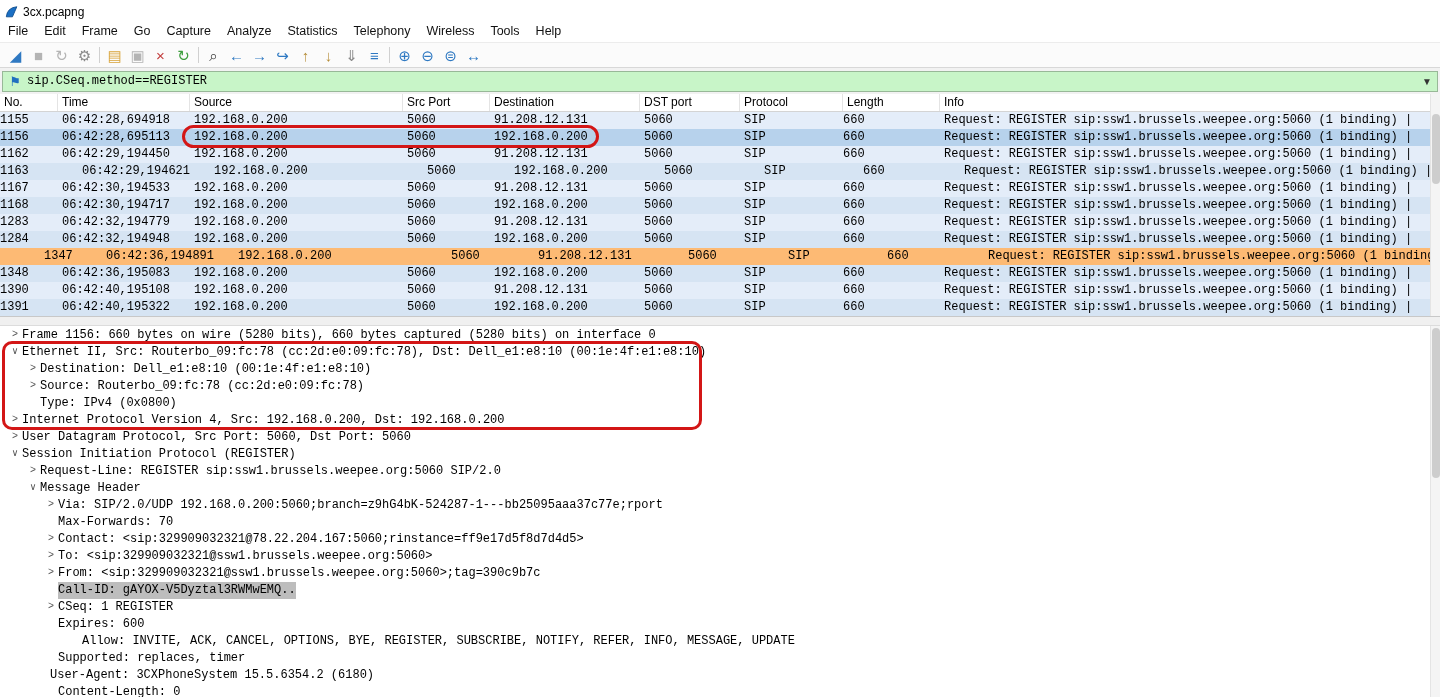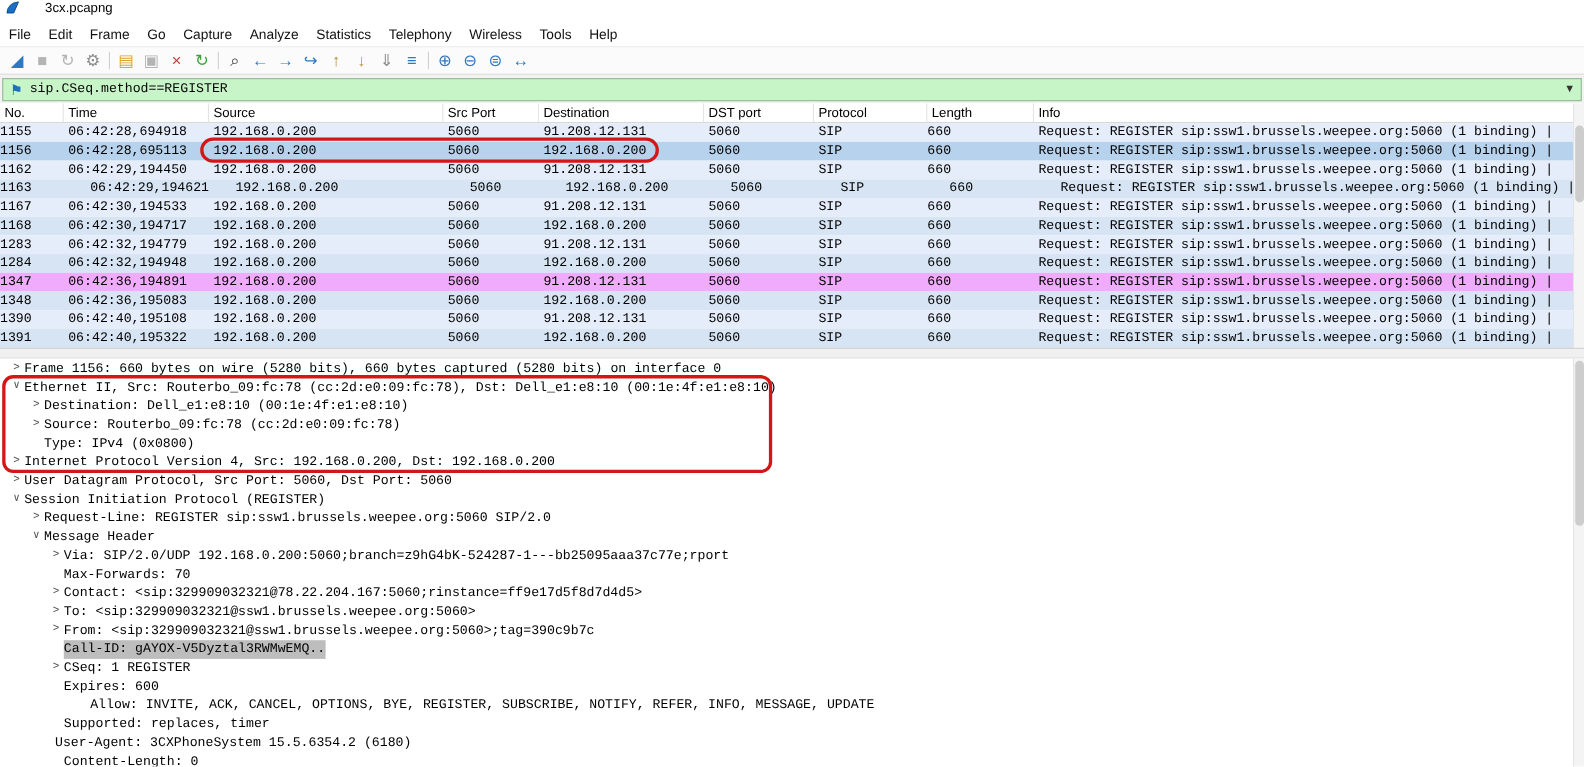--- a/index.html
+++ b/index.html
@@ -1,20 +1,20 @@
 <!DOCTYPE html>
 <html><head>
 <meta charset="utf-8">
 <style>
   * { box-sizing: border-box; margin: 0; padding: 0; }
   html, body { width: 1440px; height: 697px; overflow: hidden; background: #fff;
                font-family: "Liberation Sans", sans-serif; }
   .window { position: relative; width: 1440px; height: 697px; background: #fff; overflow: hidden; }
 
-  .titlebar { height: 19px; display: flex; align-items: flex-start; gap: 22px; padding-left: 5px;
+  .titlebar { height: 19px; display: flex; align-items: flex-end; gap: 4px; padding-left: 5px;
               font-size: 12px; color: #000; background: #fff; }
   .menubar { height: 23px; display: flex; align-items: center; font-size: 12.5px; background: #fff; color:#111; }
   .menu-item { padding: 3px 8px; cursor: default; }
 
   .toolbar { height: 26px; display: flex; align-items: center; padding-left: 4px;
              background: #fbfbfb; border-top: 1px solid #ececec; border-bottom: 1px solid #d8d8d8; }
   .tbi { width: 23px; height: 22px; display: flex; align-items: center; justify-content: center;
          font-size: 15px; line-height: 1; }
   .tsep { width: 1px; height: 16px; background: #d0d0d0; margin: 0 3px; }
 
@@ -208,21 +208,21 @@
           <div class="pc ra" style="width: 58px;">1284</div>
           <div class="pc" style="width: 132px;">06:42:32,194948</div>
           <div class="pc" style="width: 213px;">192.168.0.200</div>
           <div class="pc" style="width: 87px;">5060</div>
           <div class="pc" style="width: 150px;">192.168.0.200</div>
           <div class="pc" style="width: 100px;">5060</div>
           <div class="pc" style="width: 103px;">SIP</div>
           <div class="pc ra" style="width: 97px;">660</div>
           <div class="pc" style="flex: 1 1 0%;">Request: REGISTER sip:ssw1.brussels.weepee.org:5060  (1 binding) |</div>
         </div>
-        <div class="prow r0" style="background: #f0abfc;">
+        <div class="prow r0" style="background: #fdba74; padding-left: 44px;">
           <div class="pc ra" style="width: 58px;">1347</div>
           <div class="pc" style="width: 132px;">06:42:36,194891</div>
           <div class="pc" style="width: 213px;">192.168.0.200</div>
           <div class="pc" style="width: 87px;">5060</div>
           <div class="pc" style="width: 150px;">91.208.12.131</div>
           <div class="pc" style="width: 100px;">5060</div>
           <div class="pc" style="width: 103px;">SIP</div>
           <div class="pc ra" style="width: 97px;">660</div>
           <div class="pc" style="flex: 1 1 0%;">Request: REGISTER sip:ssw1.brussels.weepee.org:5060  (1 binding) |</div>
         </div>

